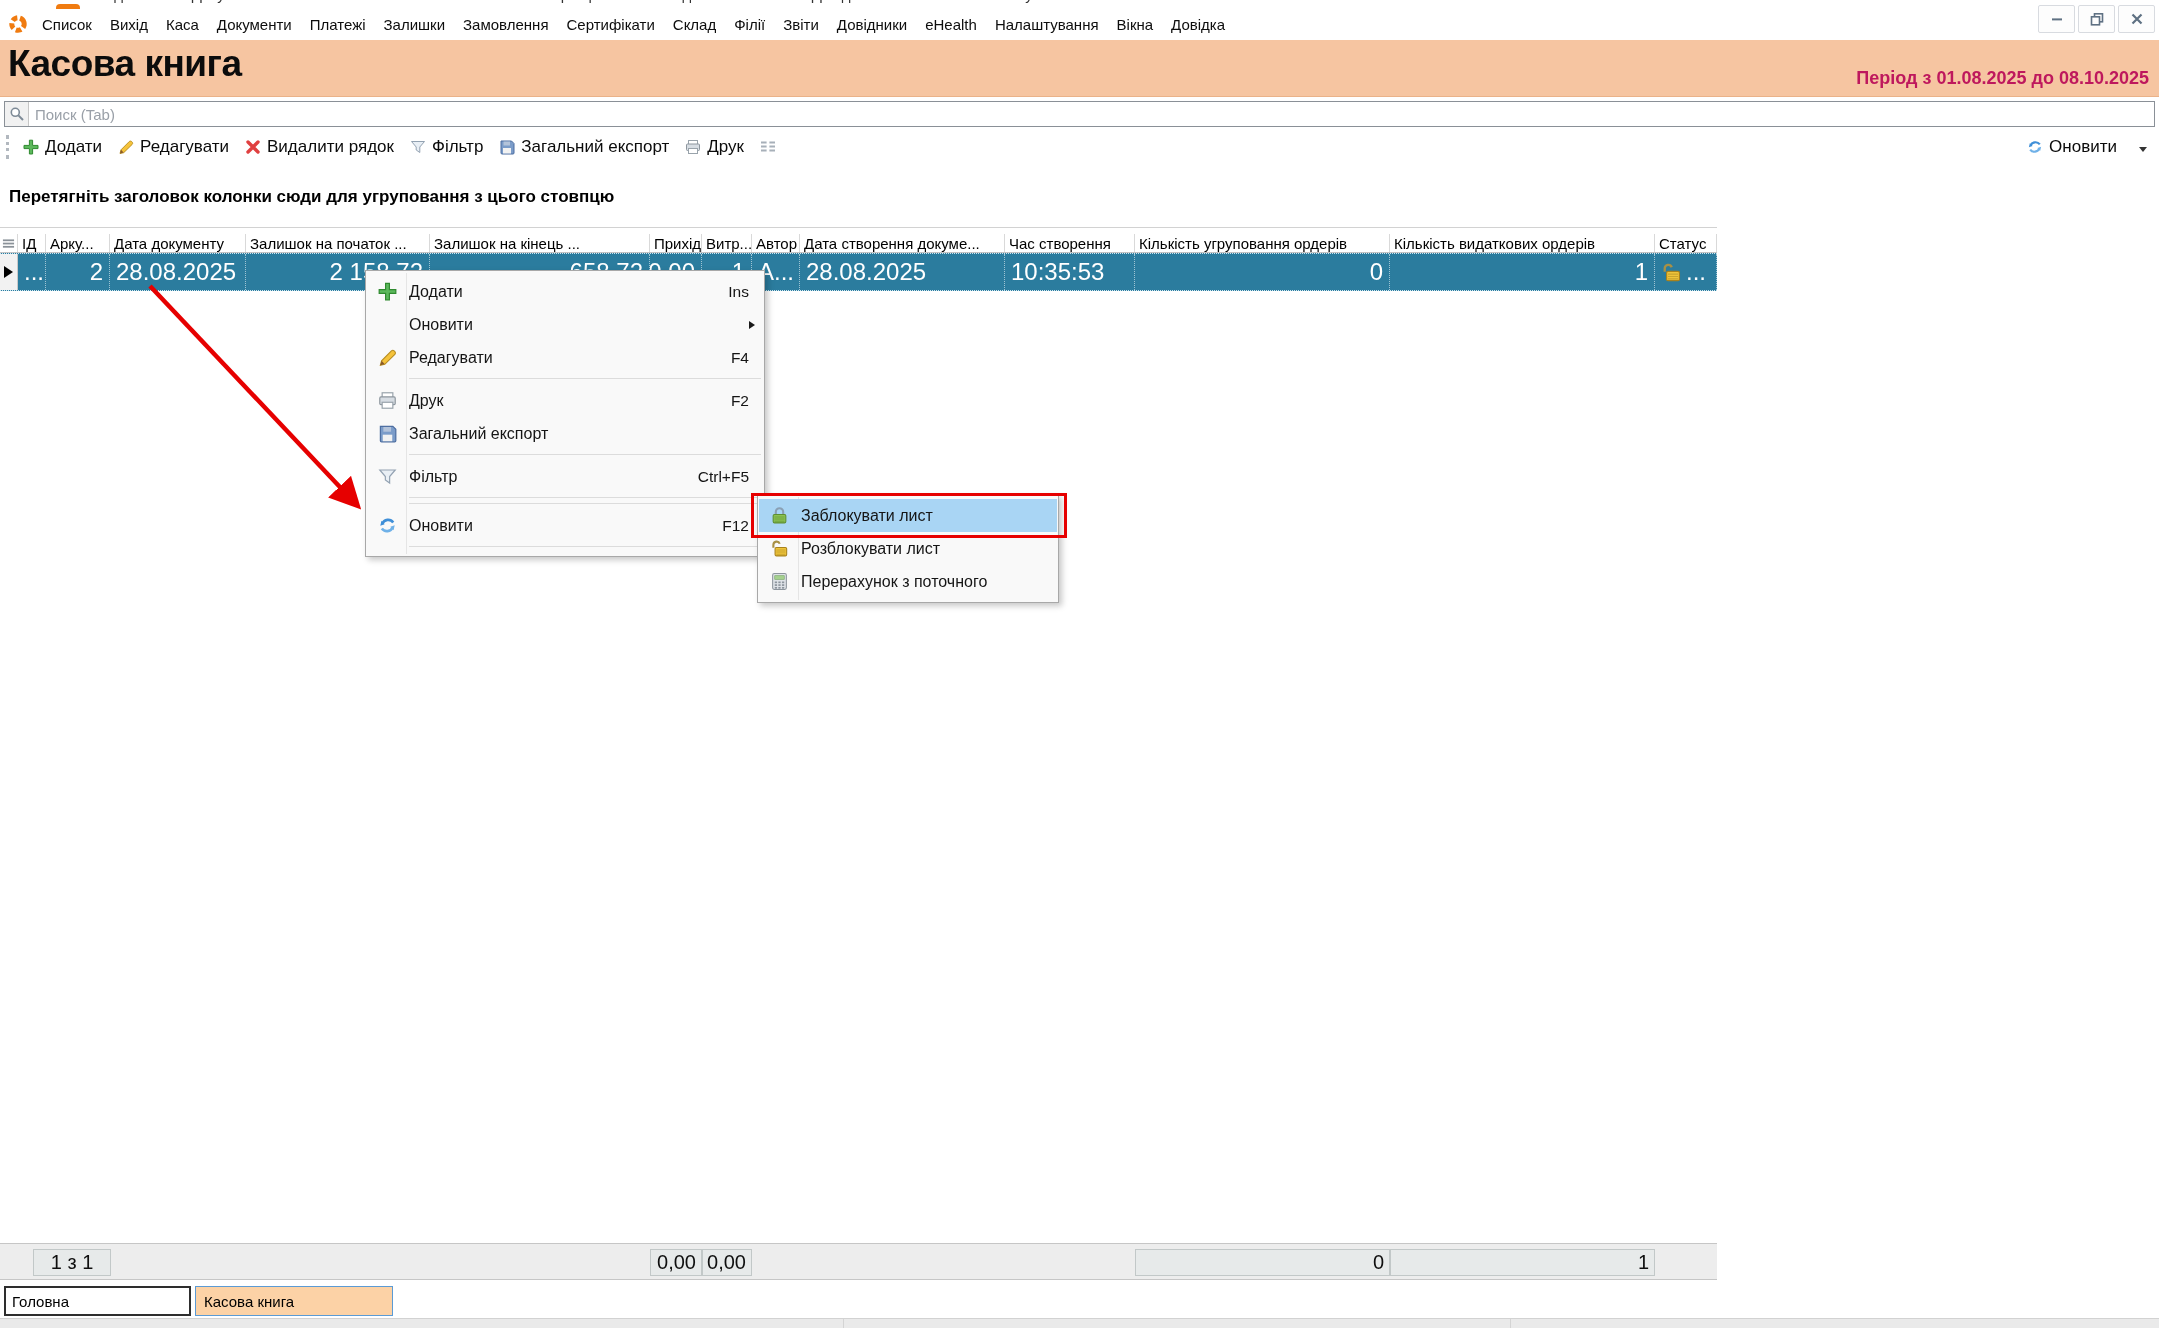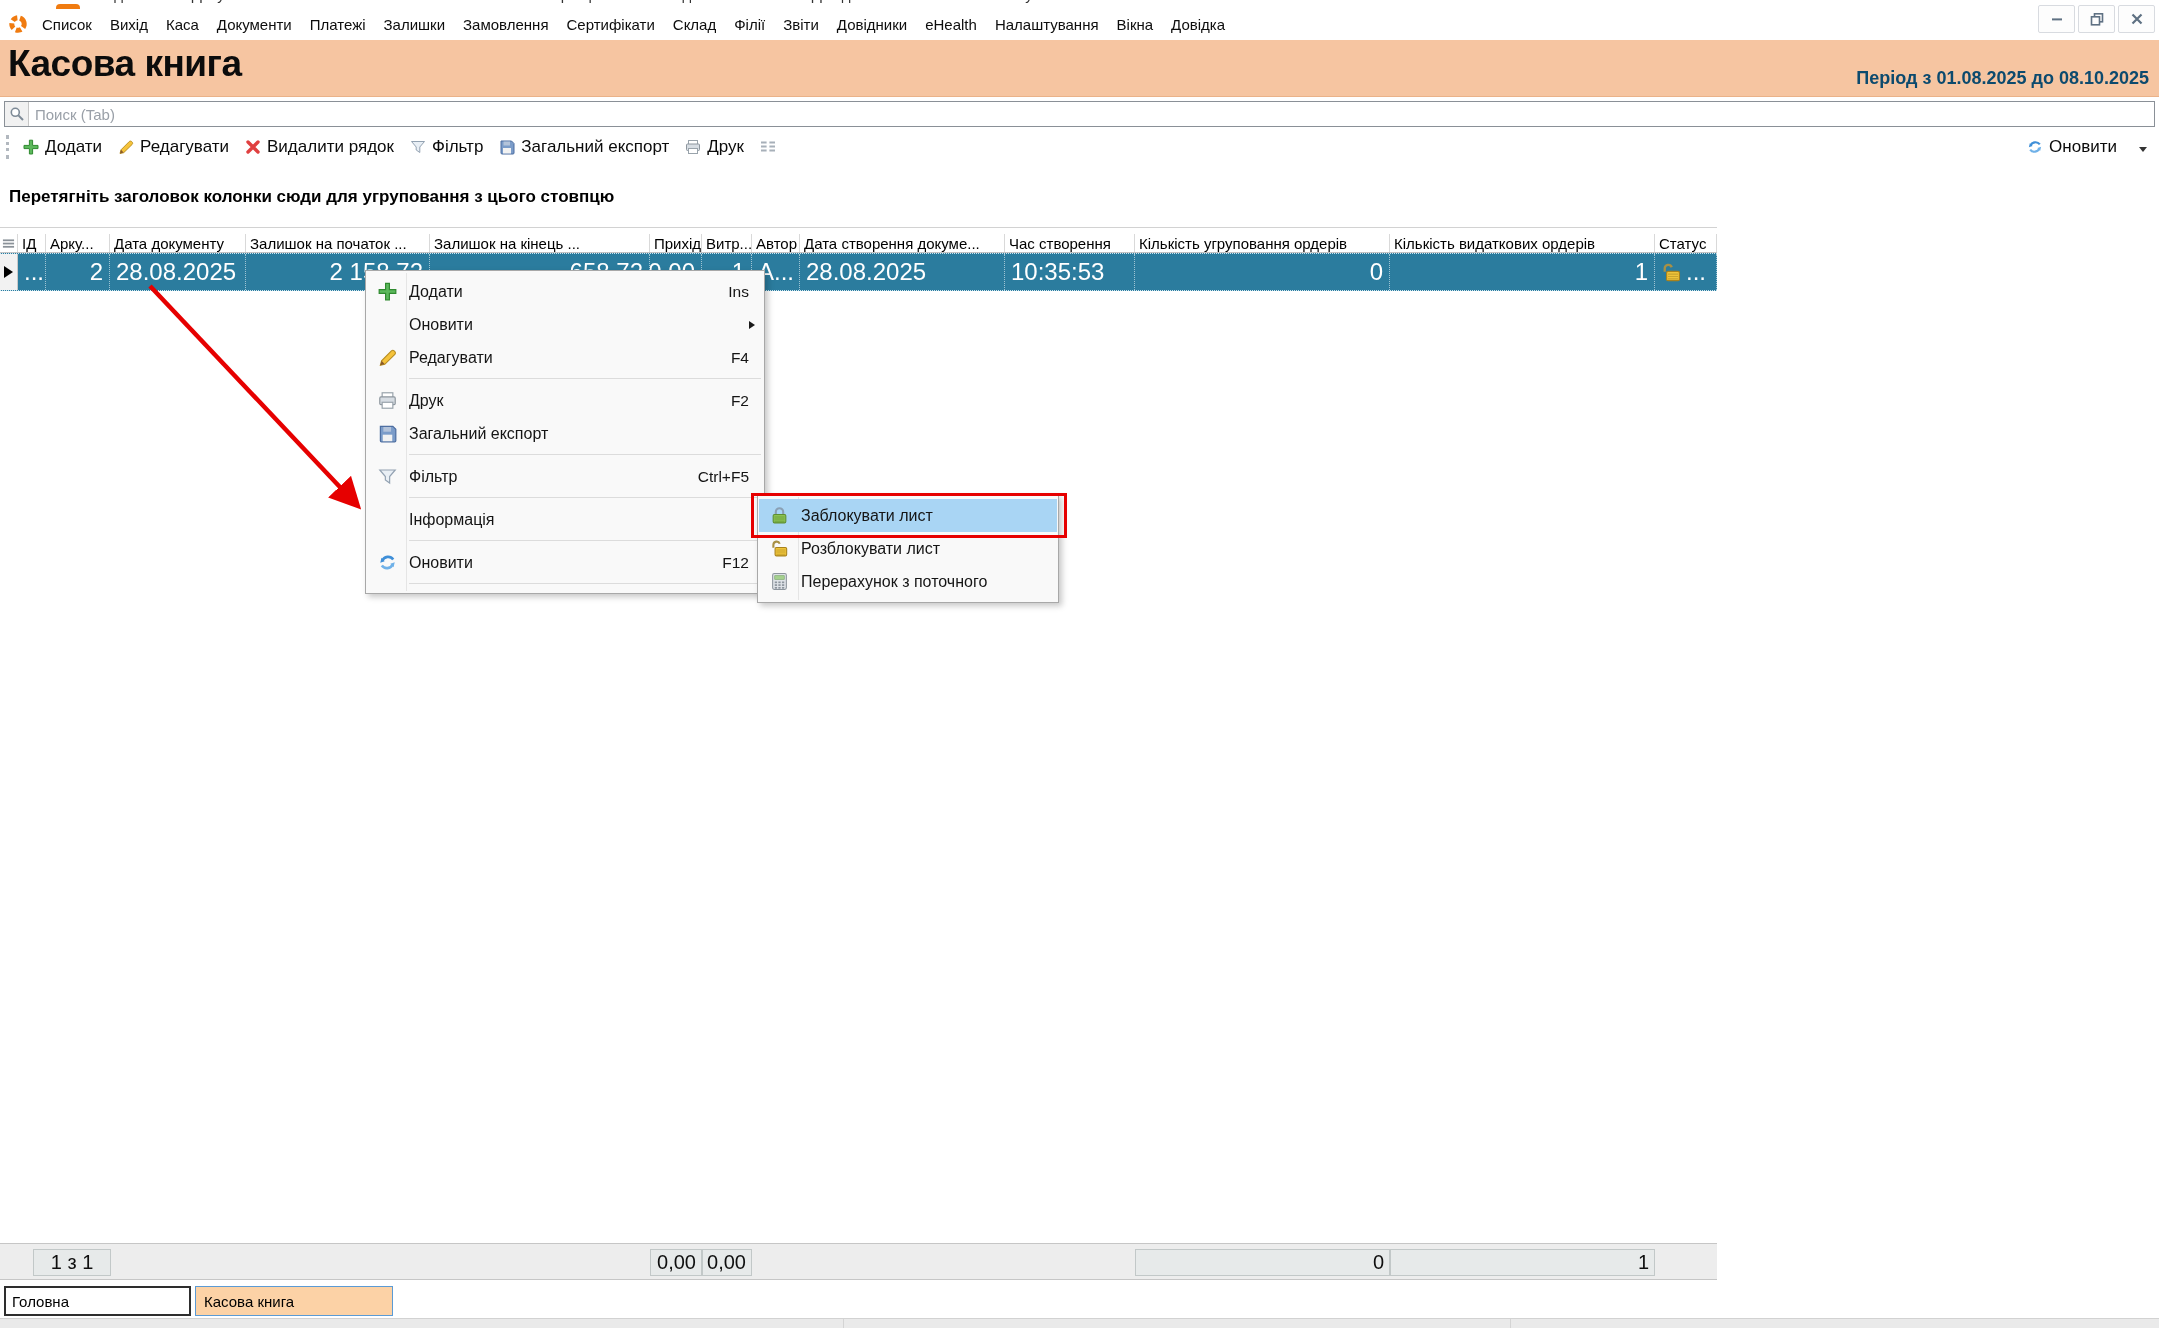--- a/index.html
+++ b/index.html
@@ -24,21 +24,21 @@
 
   #win-controls { top:5px; right:4px; display:flex; gap:3px; z-index:5; }
   .wbtn { width:37px; height:28px; background:#fdfdfd; border:1px solid #d8dbe0;
           border-radius:2px; display:flex; align-items:center; justify-content:center; }
 
   
   #pageheader { left:0; top:40px; width:2159px; height:57px; background:#f6c5a1;
                 border-bottom:1px solid #e9b astonishing; border-bottom:1px solid #eab289; }
   #pagetitle { position:absolute; left:8px; top:3px; font-size:37px; font-weight:bold;
                color:#0c0c0c; letter-spacing:-.5px; }
-  #period { position:absolute; right:10px; bottom:7px; font-size:18px; font-weight:bold; color:#0c4a6e; }
+  #period { position:absolute; right:10px; bottom:7px; font-size:18px; font-weight:bold; color:#be185d; }
 
   
   #searchrow { left:4px; top:101px; width:2151px; height:26px; border:1px solid #8a9097;
                background:#fff; display:flex; align-items:center;text-align:center; }
   #searchbtn { width:24px; height:24px; background:#f1f1f1; border-right:1px solid #c6c6c6;
                display:flex; align-items:center; justify-content:center; flex:none; }
   #searchph { padding-left:6px; font-size:15px; color:#9aa0a8; }
 
   
   #toolbar { left:0; top:131px; width:2159px; height:32px; display:flex; align-items:center; }
@@ -458,24 +458,20 @@
   <div class="cmi">
     <span class="ic">
         <svg class="icon18">
           <use href="#i-funnel"></use>
         </svg>
       </span>
     <span class="lbl">Фільтр</span>
     <span class="sc">Ctrl+F5</span>
   </div>
   <div class="csep"></div>
-  <div class="cmi">
-    <span class="ic"></span>
-    <span class="lbl">Інформація</span>
-  </div>
   <div class="csep"></div>
   <div class="cmi">
     <span class="ic">
         <svg class="icon18">
           <use href="#i-refresh"></use>
         </svg>
       </span>
     <span class="lbl">Оновити</span>
     <span class="sc">F12</span>
   </div>

